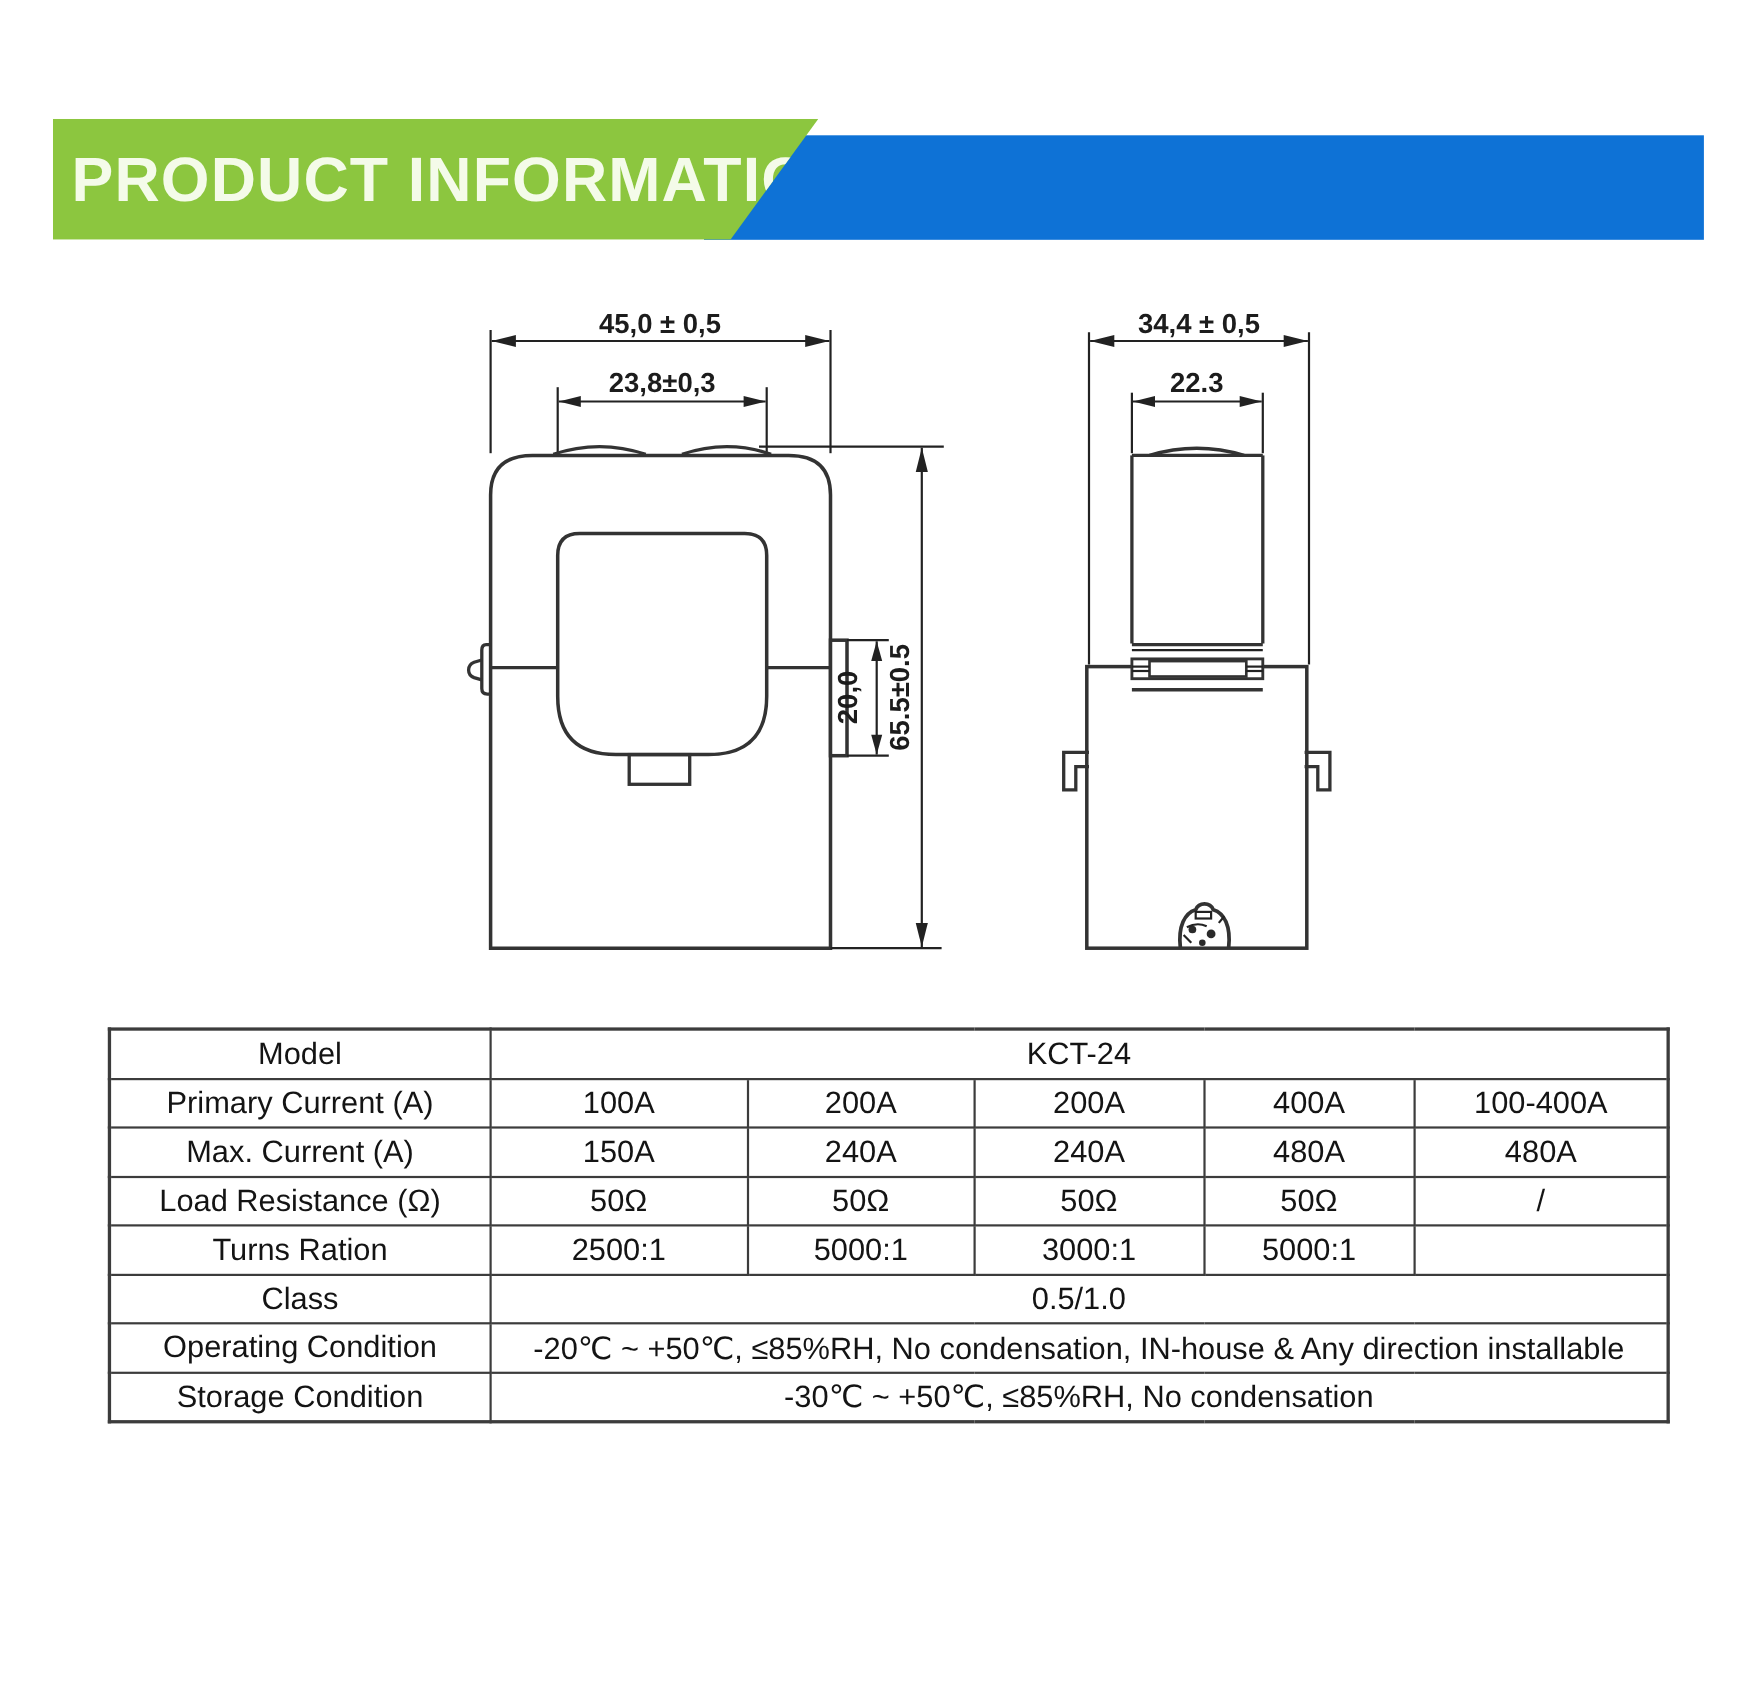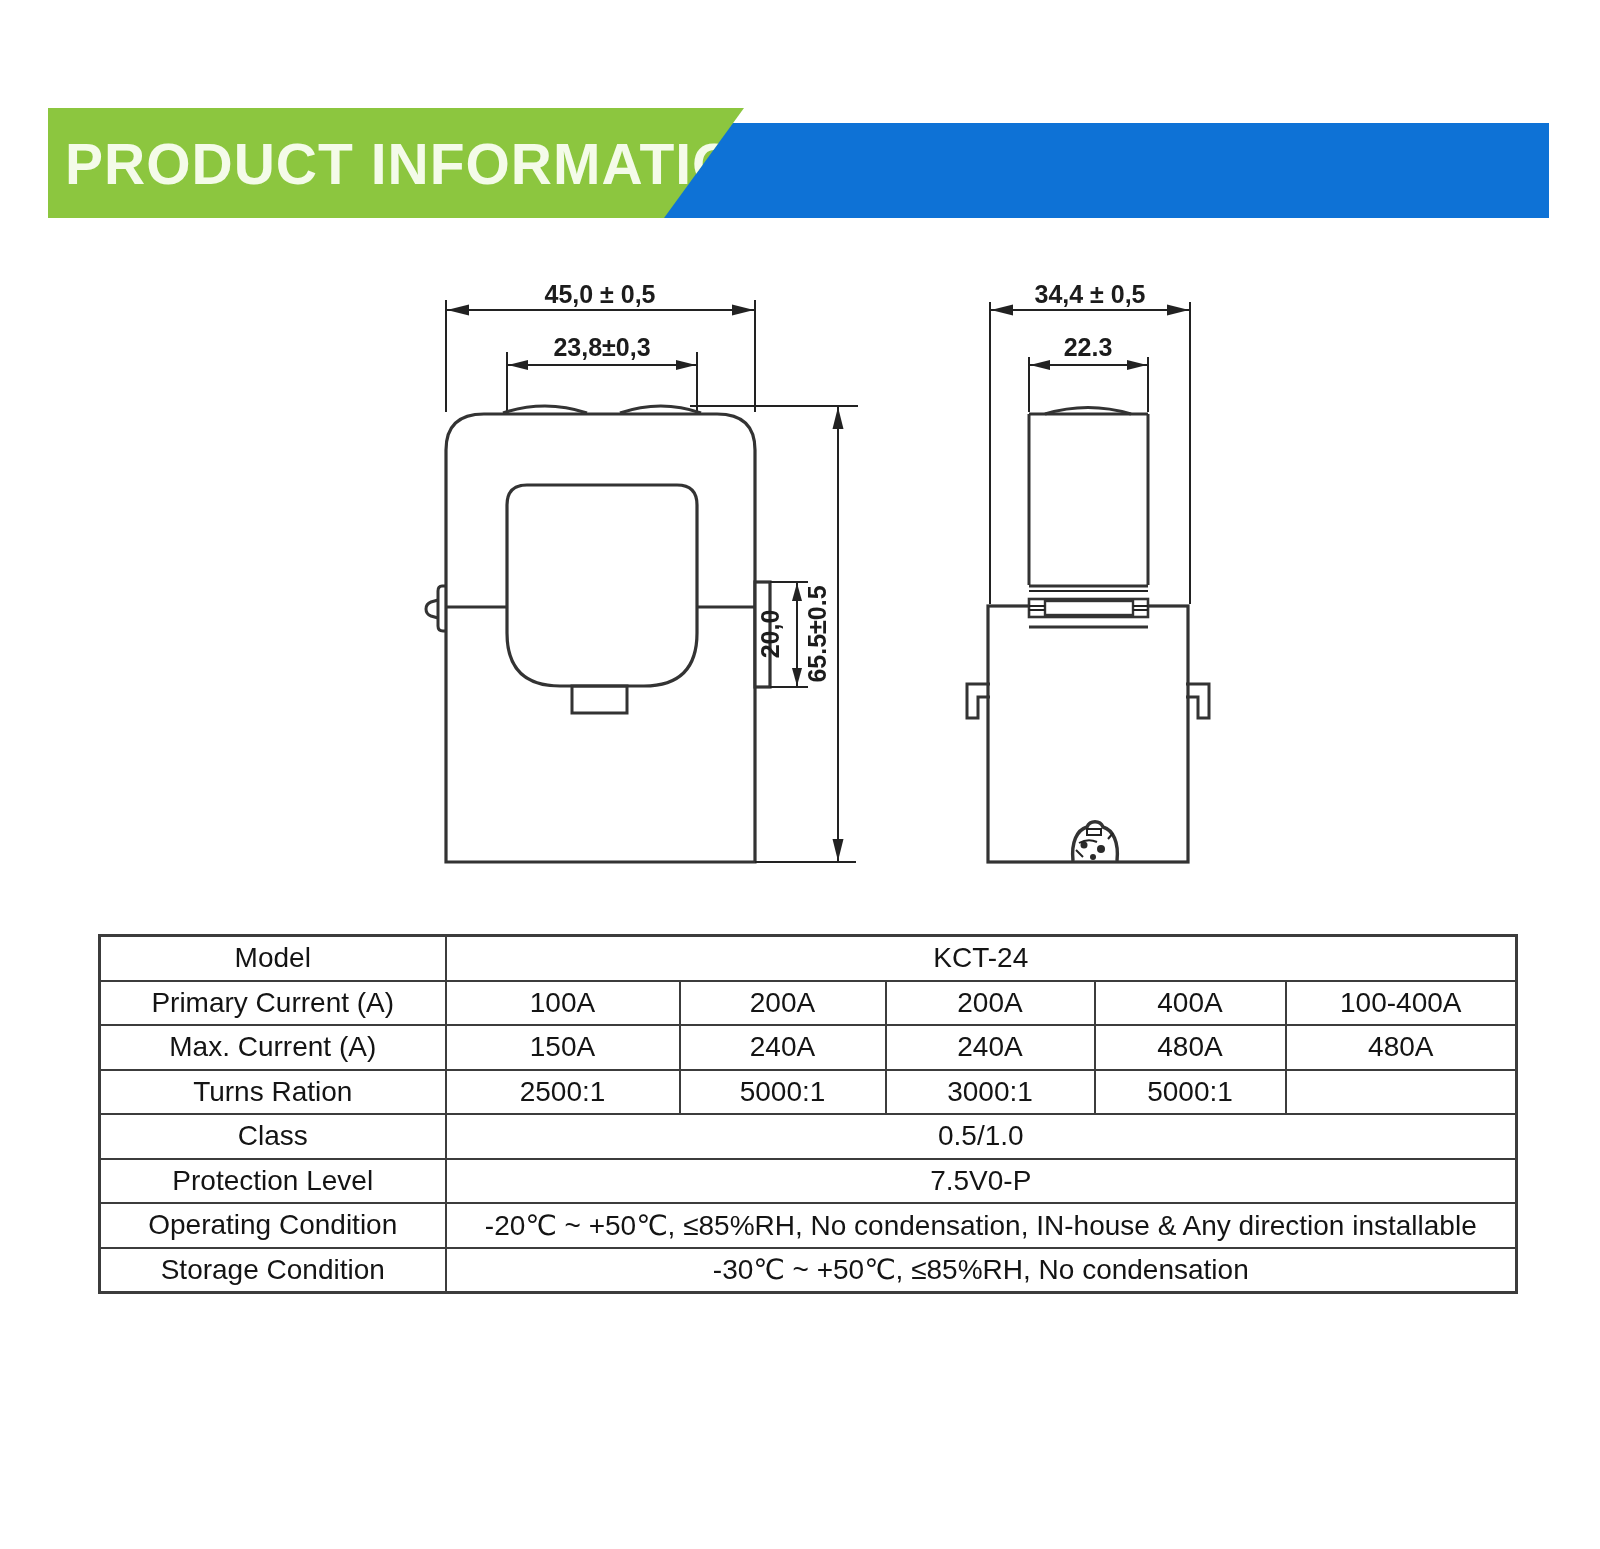--- a/index.html
+++ b/index.html
@@ -178,36 +178,40 @@
       </tr>
       <tr>
         <td>Max. Current (A)</td>
         <td>150A</td>
         <td>240A</td>
         <td>240A</td>
         <td>480A</td>
         <td>480A</td>
       </tr>
       <tr>
+        <td>Load Resistance (Ω)</td>
+        <td>50Ω</td>
+        <td>50Ω</td>
+        <td>50Ω</td>
+        <td>50Ω</td>
+        <td>/</td>
+      </tr>
+      <tr>
         <td>Turns Ration</td>
         <td>2500:1</td>
         <td>5000:1</td>
         <td>3000:1</td>
         <td>5000:1</td>
         <td></td>
       </tr>
       <tr>
         <td>Class</td>
         <td colspan="5">0.5/1.0</td>
       </tr>
       <tr>
-        <td>Protection Level</td>
-        <td colspan="5">7.5V0-P</td>
-      </tr>
-      <tr>
         <td>Operating Condition</td>
         <td colspan="5">-20℃ ~ +50℃, ≤85%RH, No condensation, IN-house &amp; Any direction installable</td>
       </tr>
       <tr>
         <td>Storage Condition</td>
         <td colspan="5">-30℃ ~ +50℃, ≤85%RH, No condensation</td>
       </tr>
     </tbody>
   </table>
 

